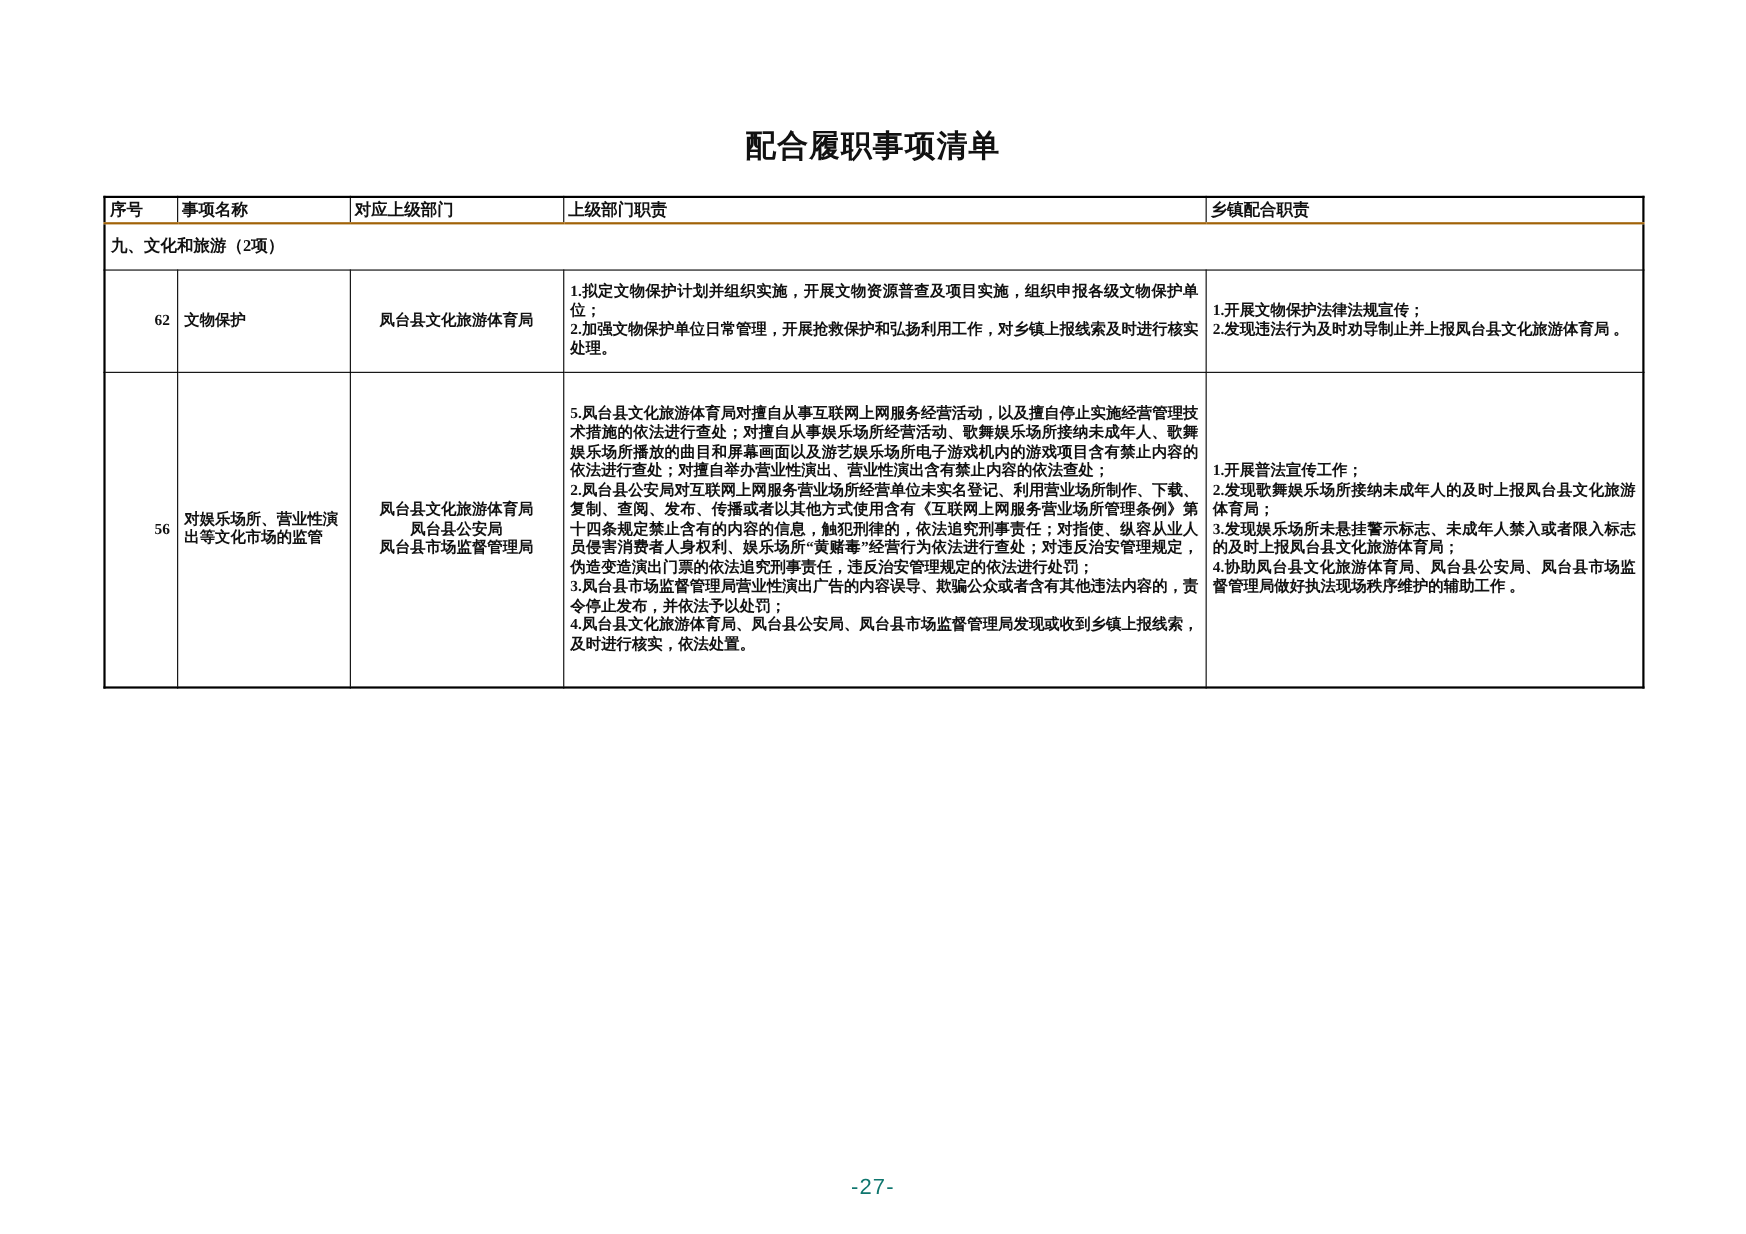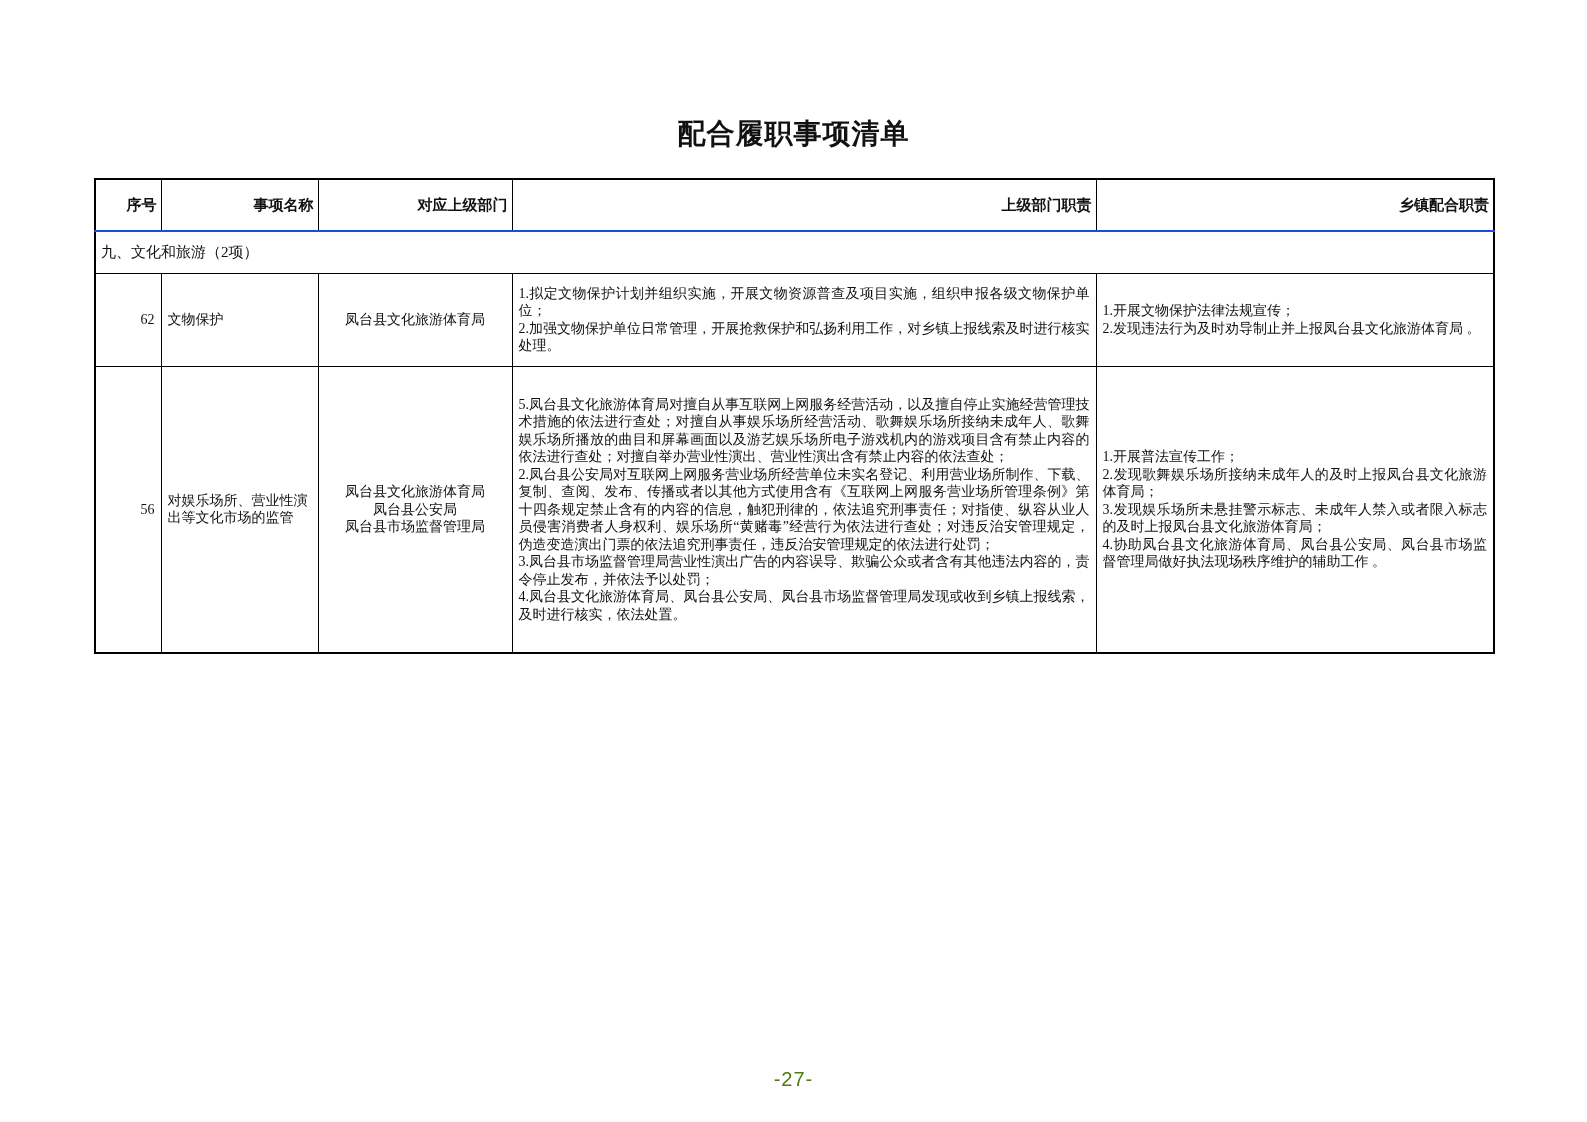--- a/index.html
+++ b/index.html
@@ -29,27 +29,28 @@
     width: 1399px;
     border: 2px solid #000;
   }
   table.duties th, table.duties td {
     border: 1px solid #000;
     padding: 2px 6px;
     font-size: 14px;
     line-height: 17.5px;
     vertical-align: middle;
     word-break: break-all;
+    font-weight: bold;
   }
   table.duties thead th {
-    border-bottom: 2px solid #1d4ed8;
-    height: 52px;
+    border-bottom: 2px solid #a16207;
+    height: 24px;
     font-size: 15px;
     font-weight: bold;
-    text-align: right;
+    text-align: left;
     font-family: "Liberation Sans", sans-serif;
     padding: 0 4px;
   }
   tr.section-row td {
     height: 42px;
     text-align: left;
     padding-left: 5px;
     font-size: 15px;
   }
   tr.item-row-62 { height: 93px; }
@@ -60,21 +61,21 @@
   .duty-line { text-align: justify; }
   .dept-line { text-align: center; }
   .page-number {
     position: absolute;
     top: 1068px;
     left: 0; right: 0;
     text-align: center;
     font-size: 20px;
     font-family: "Liberation Sans", sans-serif;
     letter-spacing: 1px;
-    color: #4d7c0f;
+    color: #0f766e;
   }
 </style>
 </head>
 <body>
 
 <div>
 
   <h1 class="page-title">配合履职事项清单</h1>
 
   <table class="duties">

